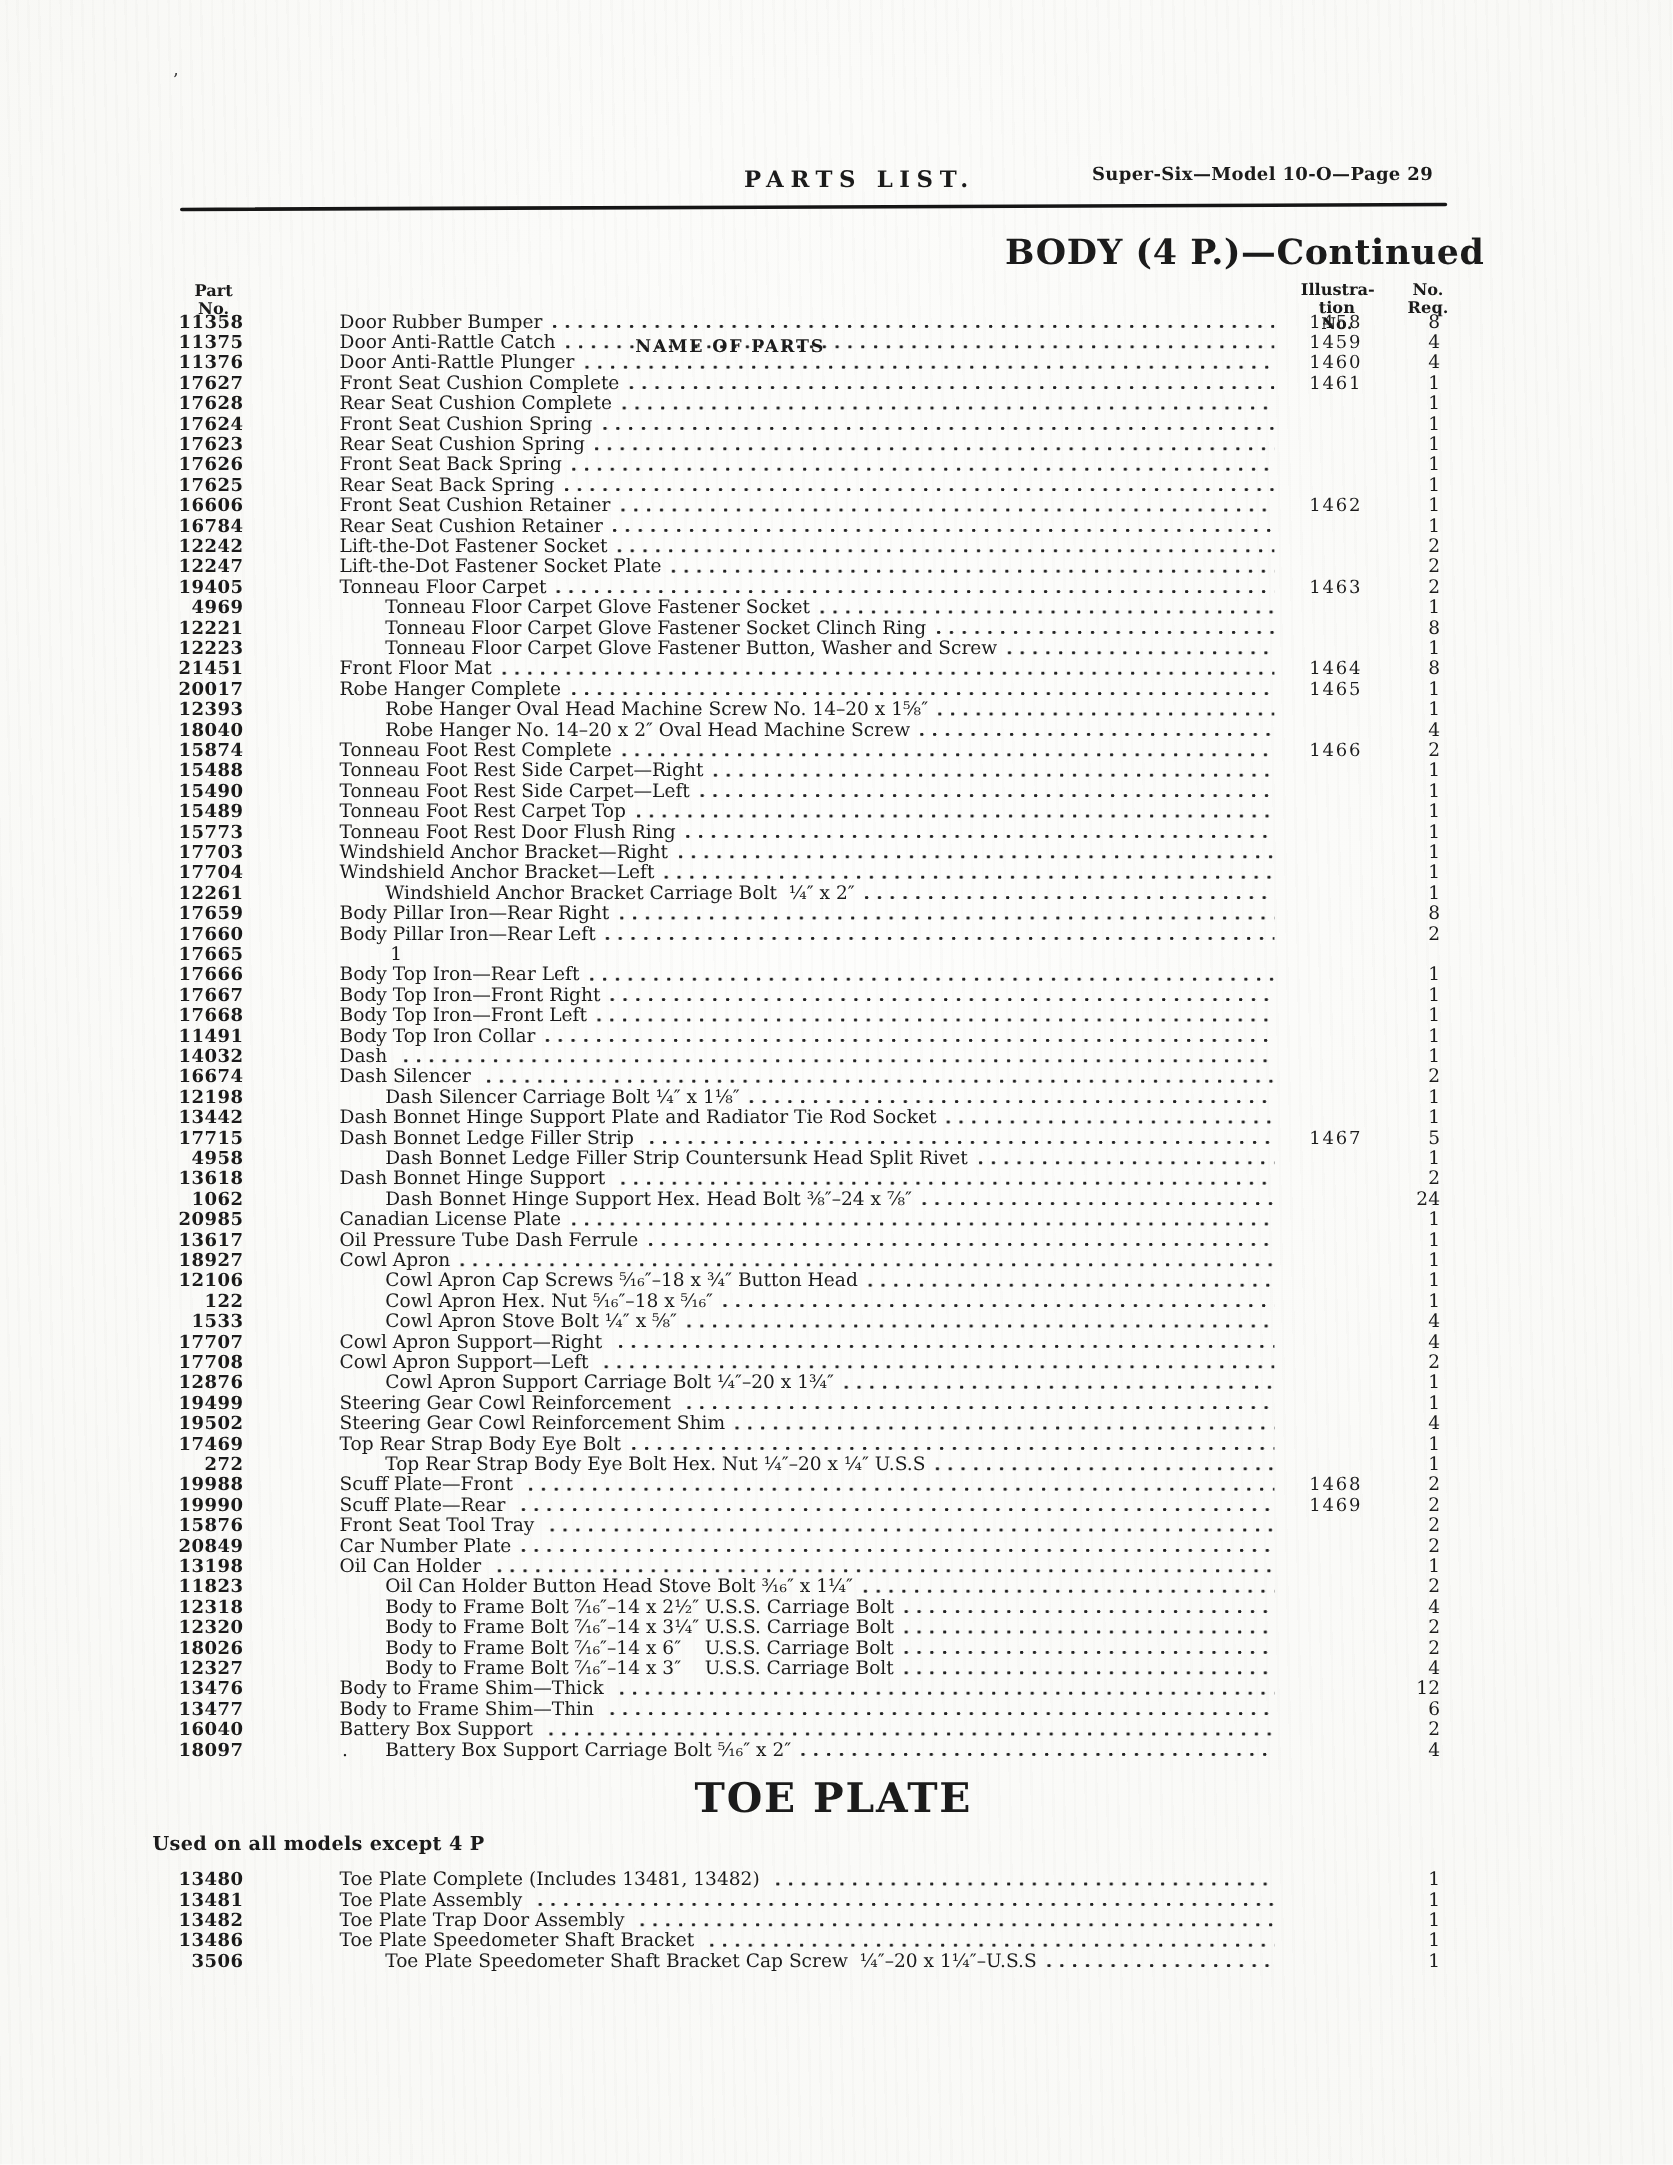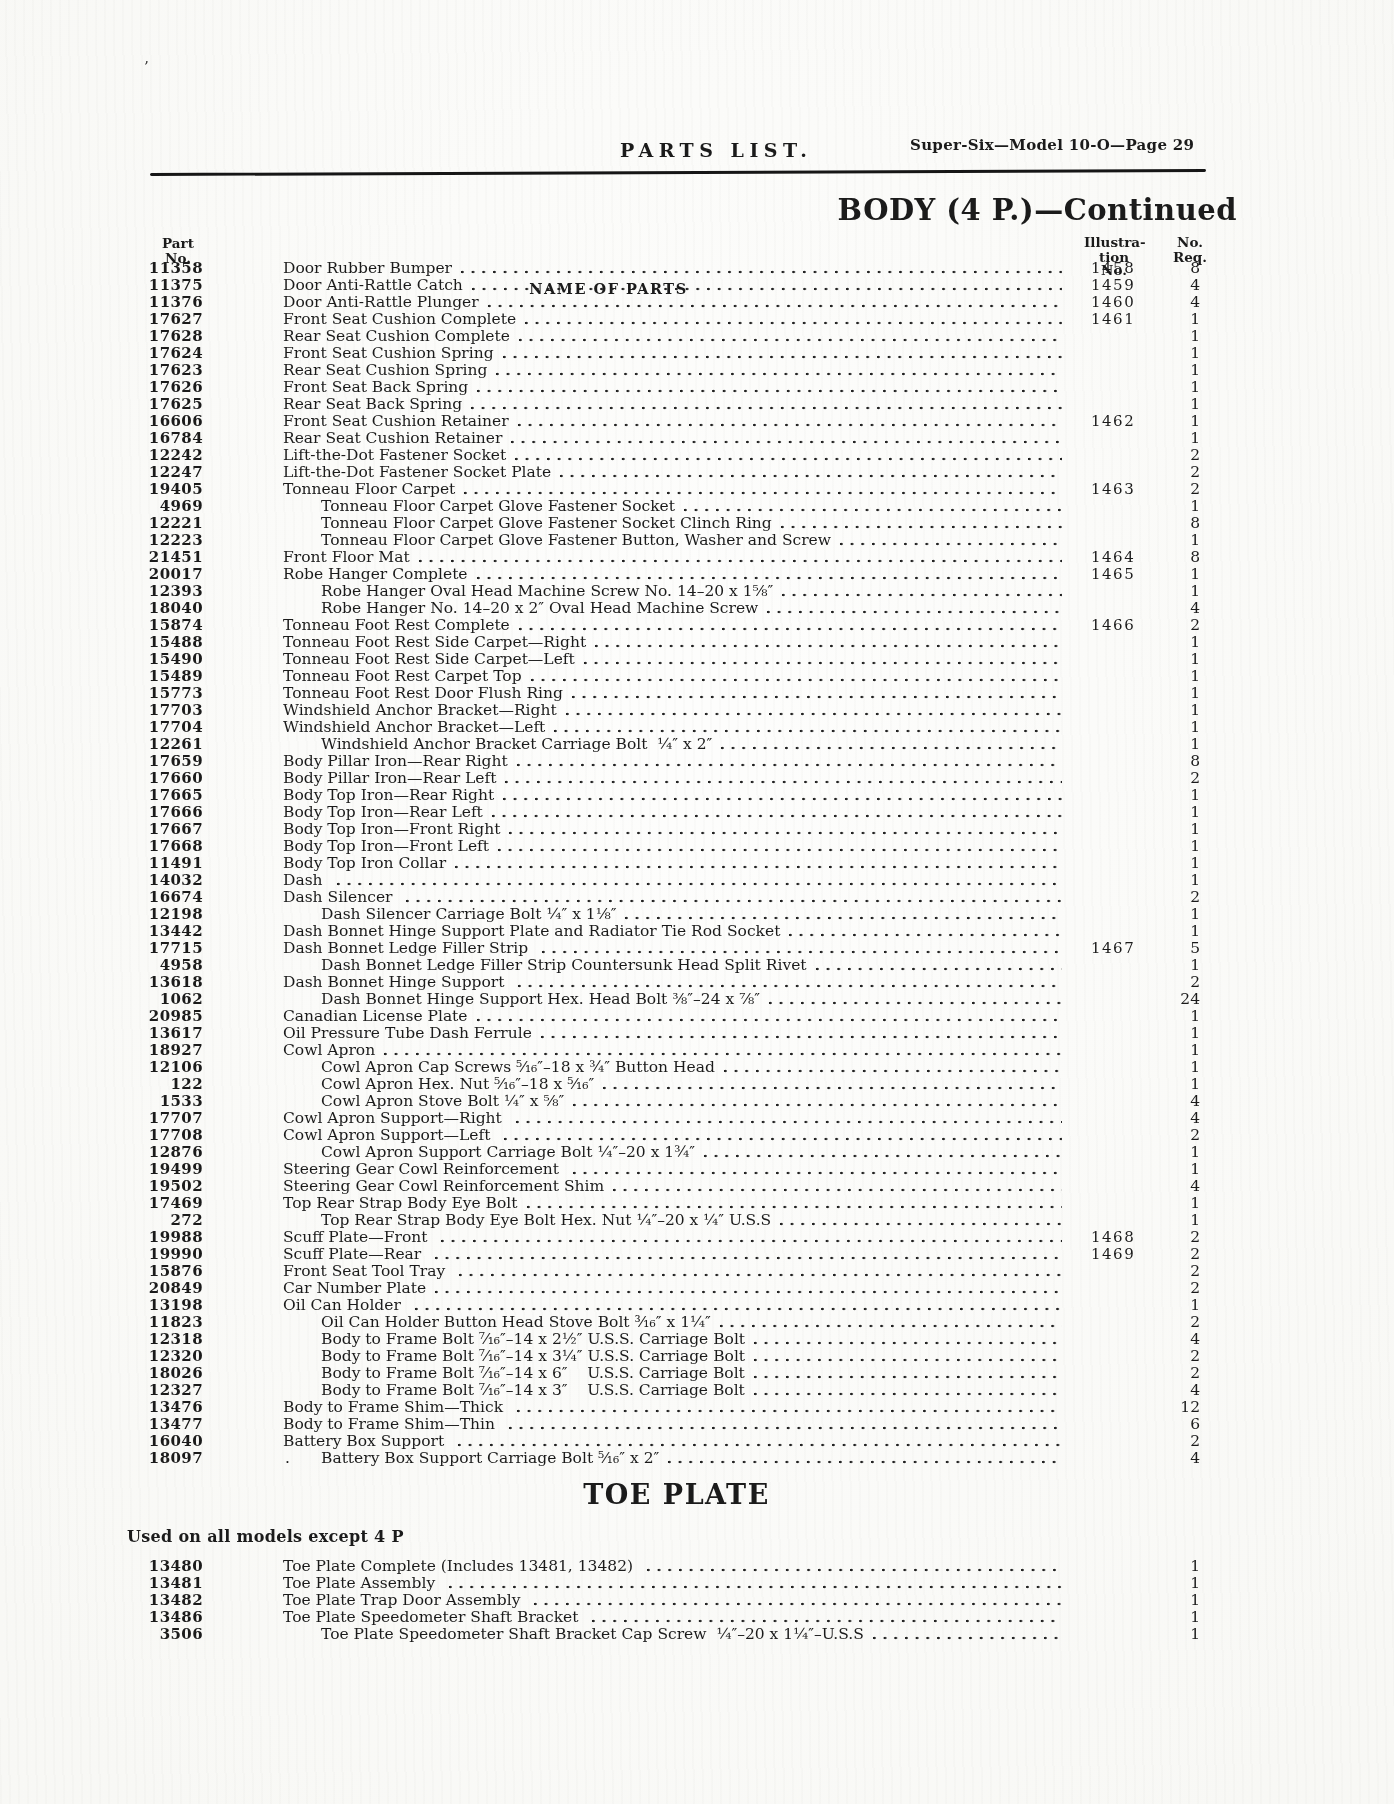--- a/index.html
+++ b/index.html
@@ -38,21 +38,21 @@
   .bold-name .pname{font-weight:normal;}
   .pre-mark{position:absolute;left:82px;top:0;}
   .leader{
     flex:1 1 auto;min-width:12px;margin:0 6px 0 8px;
     background-image:radial-gradient(circle at 2.2px 2.2px,#222 1.15px,rgba(0,0,0,0) 1.75px);
     background-size:10.7px 4.4px;background-repeat:repeat-x;background-position:left 10.2px;
   }
   .illus{width:86px;flex:none;box-sizing:border-box;padding-left:23px;font-size:15px;letter-spacing:1.5px;white-space:nowrap;}
   .req{width:46px;flex:none;text-align:right;font-size:15.5px;}
 
-  .toe-title{position:absolute;left:119px;top:1479px;width:1115px;text-align:center;font-size:27px;font-weight:bold;letter-spacing:1.5px;white-space:nowrap;}
+  .toe-title{position:absolute;left:137px;top:1479px;width:1115px;text-align:center;font-size:34px;font-weight:bold;letter-spacing:1.5px;white-space:nowrap;}
   .toe-subtitle{position:absolute;left:127px;top:1527px;width:1115px;text-align:left;font-size:16px;font-weight:bold;letter-spacing:0.3px;white-space:nowrap;}
 </style>
 </head>
 <body>
 
 <div class="page">
 
   <span class="artifact">’</span>
 
   <div class="header-left">PARTS  LIST.</div>
@@ -350,24 +350,20 @@
     <span class="part-no">17660</span>
     <span class="name-block">
       <span class="pname">Body Pillar Iron—Rear Left</span>
       <span class="leader"></span>
     </span>
     <span class="illus"></span>
     <span class="req">2</span>
   </div>
       <div class="row">
     <span class="part-no">17665</span>
-    <span class="name-block">
-      <span class="pname">Body Top Iron—Rear Right</span>
-      <span class="leader"></span>
-    </span>
     <span class="illus"></span>
     <span class="req">1</span>
   </div>
       <div class="row">
     <span class="part-no">17666</span>
     <span class="name-block">
       <span class="pname">Body Top Iron—Rear Left</span>
       <span class="leader"></span>
     </span>
     <span class="illus"></span>

